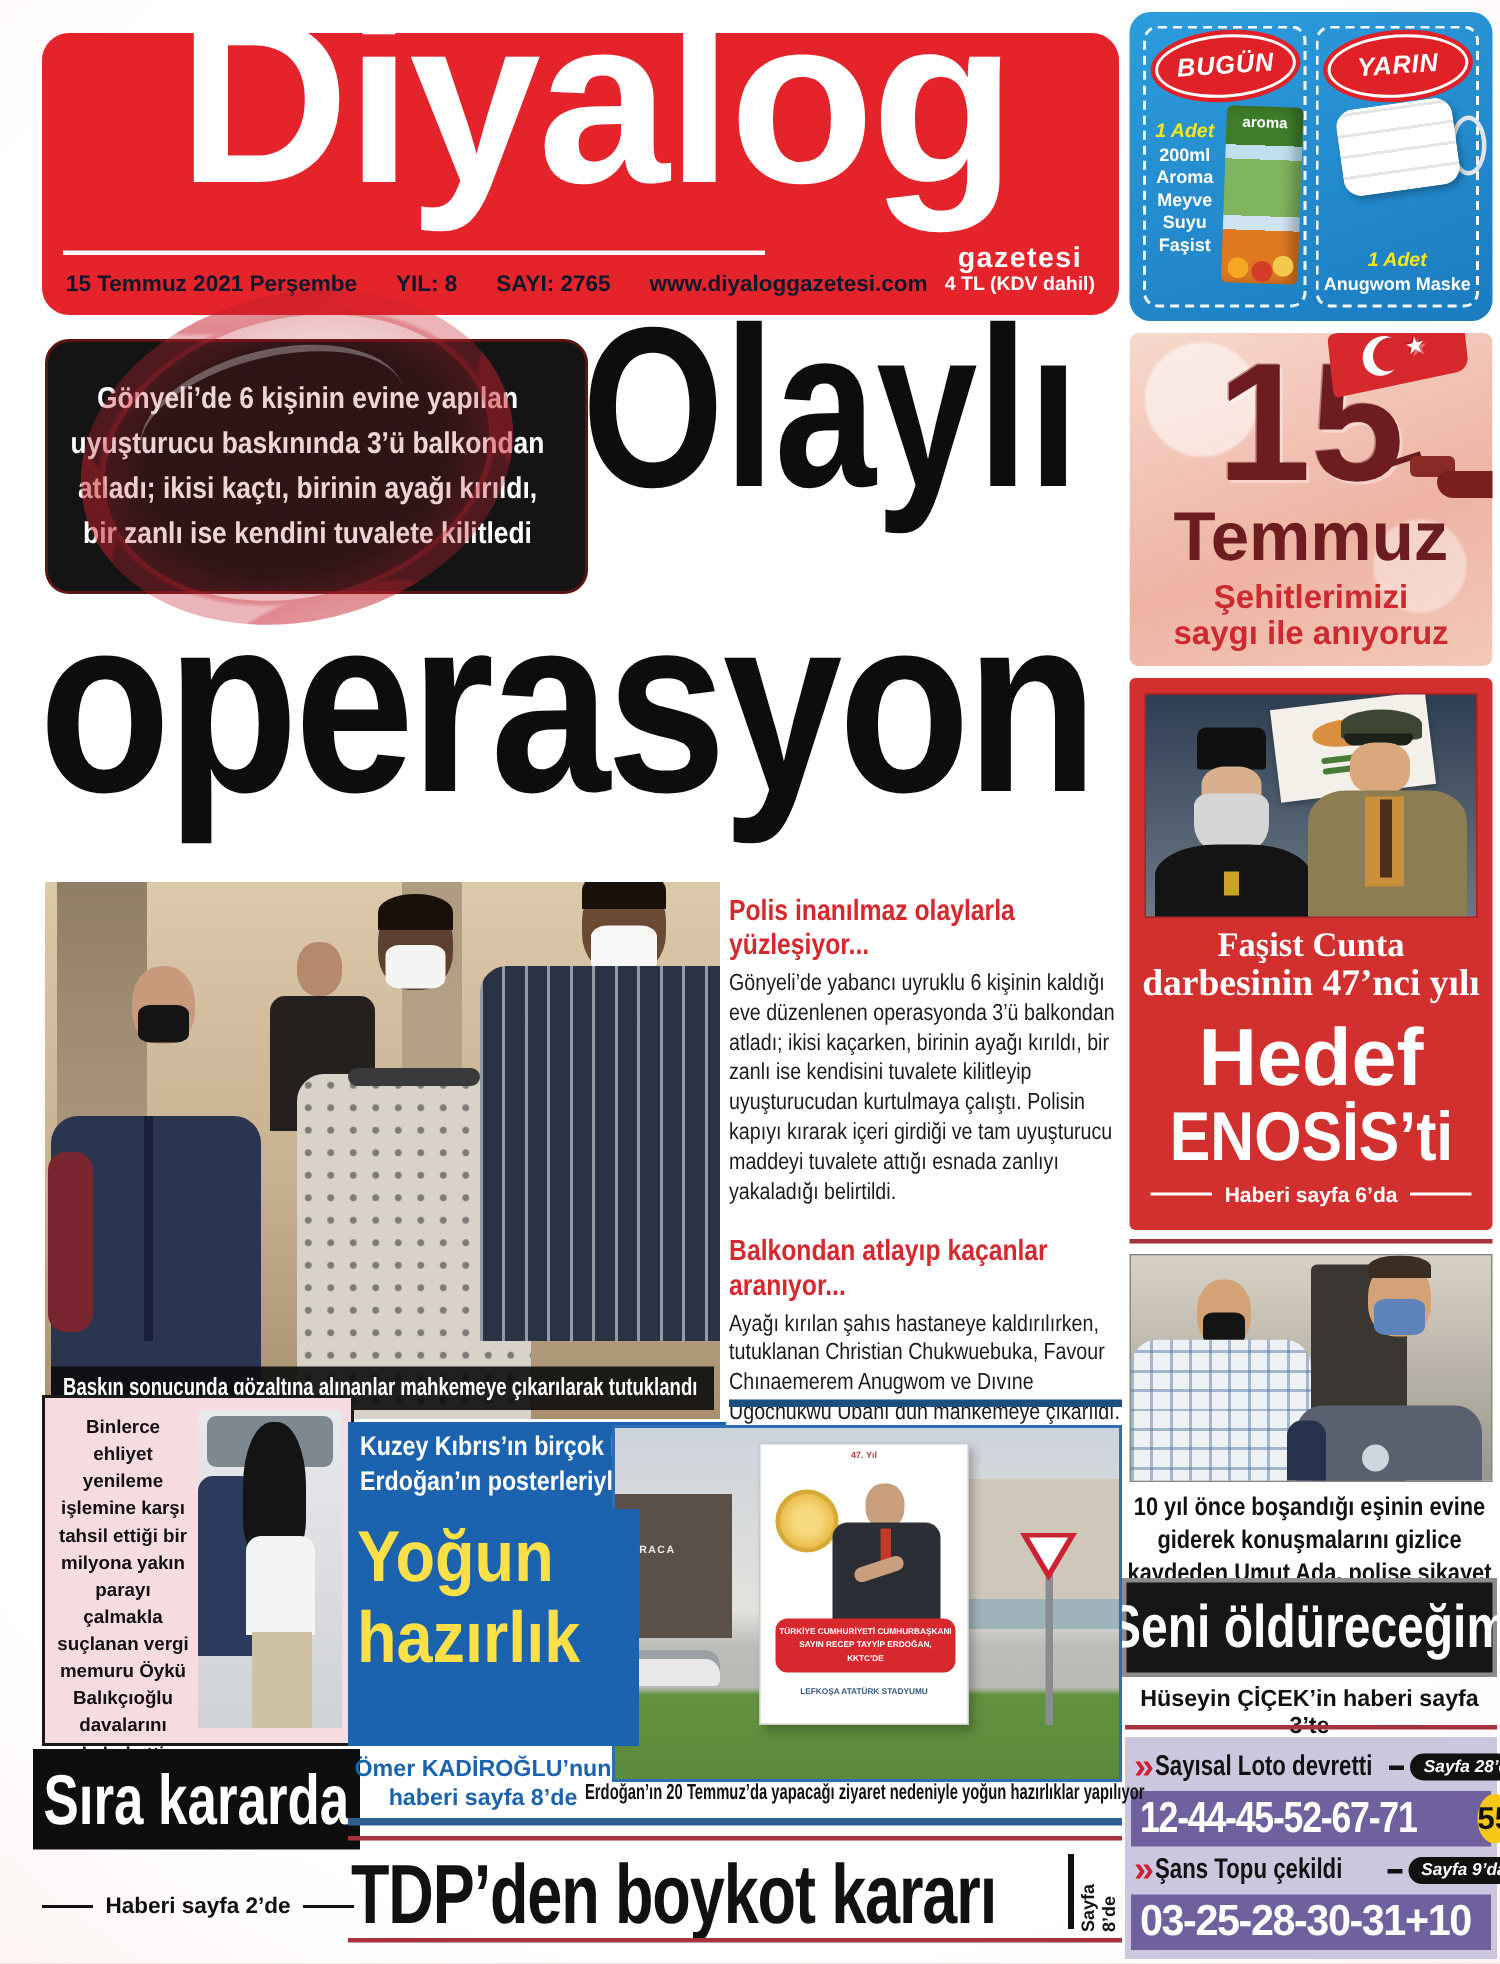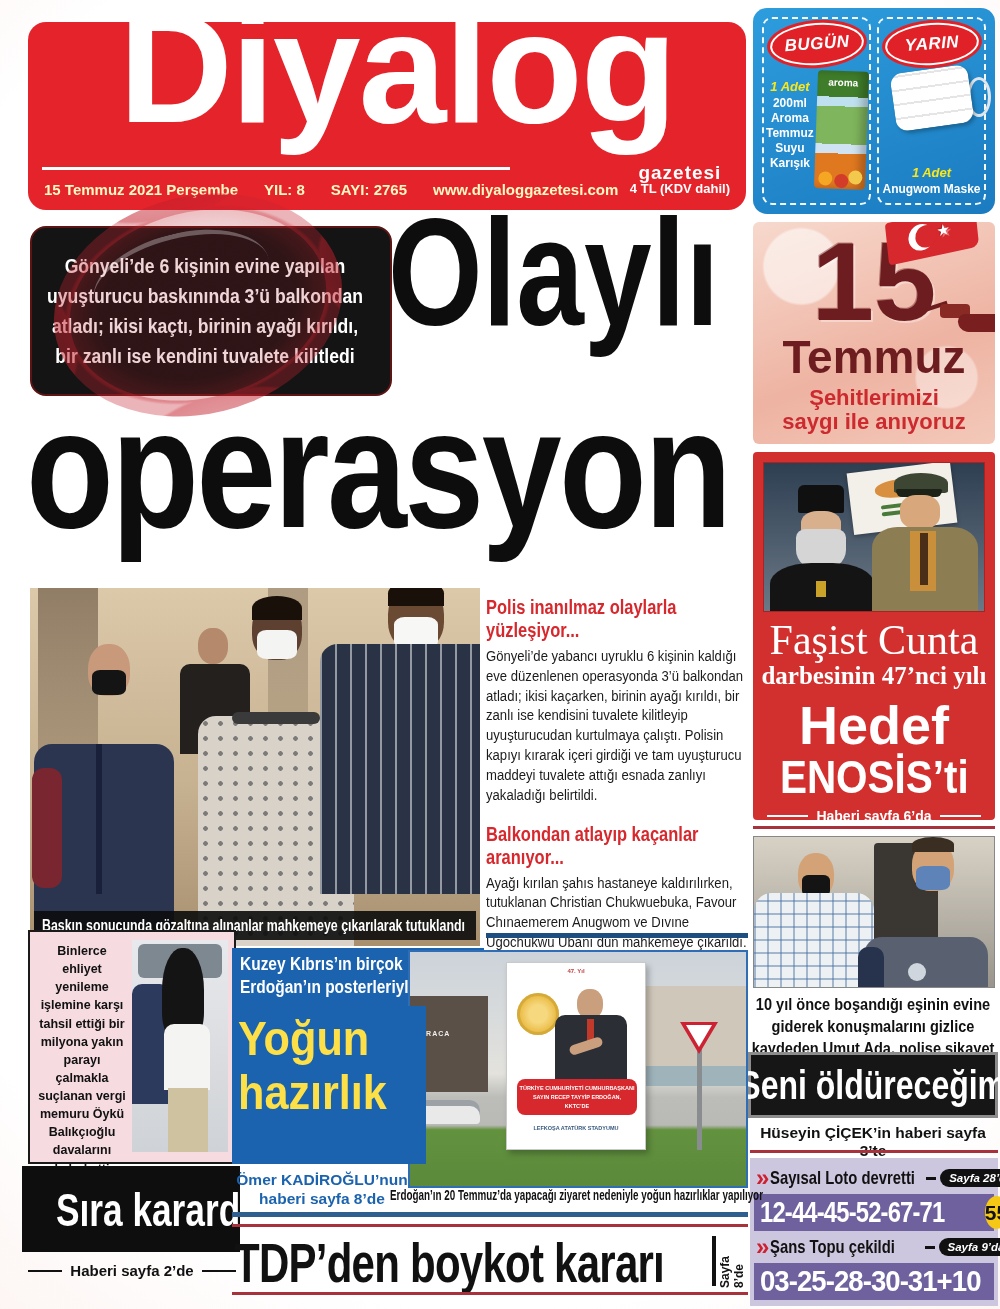--- a/index.html
+++ b/index.html
@@ -9,21 +9,21 @@
     background:
       radial-gradient(ellipse 120% 100% at 50% 45%, #ffffff 55%, #fbeeea 80%, #f4d6d0 100%);
   }
   .abs{position:absolute;}
   .sq{display:inline-block;white-space:nowrap;transform-origin:left top;}
   
   .masthead{left:28px;top:22px;width:718px;height:188px;background:#e5232b;border-radius:18px;overflow:hidden;}
   .mast-title{position:absolute;left:10px;top:-34px;width:100%;text-align:center;
     font-size:158px;font-weight:bold;color:#fff;letter-spacing:-2px;line-height:1;}
   .mast-rule{position:absolute;left:14px;bottom:40px;width:468px;height:3px;background:#fff;}
-  .mast-row{position:absolute;left:16px;bottom:12px;display:flex;gap:26px;align-items:baseline;color:#fef9c3;font-weight:bold;}
+  .mast-row{position:absolute;left:16px;bottom:12px;display:flex;gap:26px;align-items:baseline;color:#0f172a;font-weight:bold;}
   .mast-row .d1{font-size:15px;}
   .mast-gz{position:absolute;right:16px;bottom:14px;text-align:center;color:#fff;}
   .mast-gz .gz{font-size:19px;font-weight:bold;letter-spacing:1px;line-height:.9;}
   .mast-gz .pr{font-size:13px;font-weight:bold;}
   
   .promo{left:753px;top:8px;width:242px;height:206px;border-radius:14px;
     background:linear-gradient(160deg,#2d9ddd,#1b7bc0);padding:9px;display:flex;gap:6px;}
   .promo-cell{flex:1;border:2px dashed rgba(255,255,255,.95);border-radius:10px;position:relative;padding:4px;}
   .oval{position:absolute;top:4px;left:50%;transform:translateX(-50%) rotate(-4deg);
     width:94px;height:42px;background:#e02228;border:2px solid #fff;box-shadow:0 0 0 3px #e02228;
@@ -88,21 +88,21 @@
   .priest .beard{position:absolute;left:28px;top:44px;width:50px;height:42px;background:#d5d5d5;border-radius:20% 20% 50% 50%;}
   .priest .robe{position:absolute;left:2px;top:78px;width:104px;height:52px;background:#141414;border-radius:40% 40% 0 0;}
   .priest .cross{position:absolute;left:48px;top:96px;width:10px;height:16px;background:#c9a227;}
   .officer{position:absolute;right:2px;top:10px;width:116px;height:140px;}
   .officer .cap{position:absolute;left:28px;top:0;width:54px;height:20px;background:#3c4632;border-radius:50% 50% 10% 10%;}
   .officer .visor{position:absolute;left:30px;top:16px;width:46px;height:8px;background:#1c2217;border-radius:2px 2px 8px 8px;}
   .officer .face{position:absolute;left:34px;top:22px;width:40px;height:34px;background:#d8a87c;border-radius:40%;}
   .officer .body{position:absolute;left:6px;top:54px;width:106px;height:86px;background:#8d7d52;border-radius:24% 24% 0 0;}
   .officer .shirt{position:absolute;left:44px;top:58px;width:26px;height:60px;background:#c98f3a;}
   .officer .tie{position:absolute;left:54px;top:60px;width:8px;height:52px;background:#4a2e18;}
-  .eno-k1{font-family:"Liberation Serif",serif;font-weight:normal;font-size:42px;line-height:1.05;margin-top:6px;}
+  .eno-k1{font-family:"Liberation Serif",serif;font-weight:bold;font-size:23px;line-height:1.05;margin-top:6px;}
   .eno-k2{font-family:"Liberation Serif",serif;font-weight:bold;font-size:25px;line-height:1.1;}
   .eno-h1{font-weight:bold;font-size:54px;line-height:1;margin-top:8px;}
   .eno-h2{font-weight:bold;font-size:46px;line-height:1;margin-top:2px;transform:scaleX(.88);display:inline-block;}
   .eno-ref{display:flex;align-items:center;gap:8px;margin:8px 14px 0;font-weight:bold;font-size:14px;}
   .eno-ref::before,.eno-ref::after{content:"";flex:1;height:2px;background:#fff;}
   
   .mainphoto{left:30px;top:588px;width:450px;height:358px;overflow:hidden;
     background:linear-gradient(180deg,#dcc9aa 0%,#c6b190 55%,#a8906f 100%);}
   .arch{position:absolute;top:0;width:60px;height:230px;background:linear-gradient(180deg,rgba(70,50,35,.5),rgba(70,50,35,.15));border-radius:0 0 30px 30px;}
   .person{position:absolute;}
@@ -146,21 +146,21 @@
     display:flex;align-items:center;justify-content:center;font-weight:bold;font-size:21px;}
   
   .courtbox{left:28px;top:930px;width:208px;height:234px;background:#f6dbe0;border:2px solid #1a1a1a;padding:8px 6px 8px 8px;display:flex;gap:6px;}
   .court-intro{flex:1;text-align:center;font-weight:bold;font-size:12.5px;line-height:1.45;color:#111;margin-top:2px;}
   .courtphoto{position:relative;width:96px;height:212px;overflow:hidden;background:linear-gradient(180deg,#e8e9ec,#cfd2d6);}
   .van-win{position:absolute;left:6px;top:4px;width:84px;height:34px;background:#7e8891;border-radius:6px;}
   .cop{position:absolute;left:0px;top:44px;width:38px;height:120px;background:#2c3a5e;border-radius:10px 10px 0 0;}
   .woman-hair{position:absolute;left:30px;top:8px;width:42px;height:92px;background:#141414;border-radius:46% 46% 30% 30%;}
   .woman-body{position:absolute;left:32px;top:84px;width:46px;height:66px;background:#f4f4f2;border-radius:10px 10px 0 0;}
   .woman-pants{position:absolute;left:36px;top:148px;width:40px;height:64px;background:#cfc2a0;}
-  .sira{left:22px;top:1166px;width:218px;height:86px;background:#0e0e0e;display:flex;align-items:center;justify-content:flex-start;}
+  .sira{left:22px;top:1166px;width:218px;height:67px;background:#0e0e0e;display:flex;align-items:center;justify-content:center;}
   .sira .tx{color:#fff;font-weight:bold;font-size:47px;transform:scaleX(.75);white-space:nowrap;}
   .court-ref{left:28px;top:1262px;width:208px;display:flex;align-items:center;gap:8px;font-weight:bold;font-size:15px;color:#111;}
   .court-ref::before,.court-ref::after{content:"";flex:1;height:2px;background:#111;}
   
   .visit-kicker{left:232px;top:948px;width:252px;height:58px;background:#1b63ae;color:#fff;padding:5px 8px;}
   .visit-kicker .ln{font-weight:bold;font-size:18px;transform:scaleX(.86);transform-origin:left center;white-space:nowrap;line-height:1.3;}
   .visit-big{left:232px;top:1006px;width:194px;height:158px;background:#1b63ae;color:#fde047;padding:6px 6px;}
   .visit-big .h{font-weight:bold;font-size:48px;line-height:1.12;transform:scaleX(.9);transform-origin:left center;white-space:nowrap;}
   .visitphoto{left:408px;top:950px;width:340px;height:238px;border:2px solid #2f6db5;overflow:hidden;
     background:linear-gradient(180deg,#ccd3da 0%,#e3e2dd 52%,#bcbcb8 62%,#b9b9b6 74%,#63923f 76%,#5a8a3a 100%);}
@@ -215,21 +215,21 @@
       <div class="pr">4 TL (KDV dahil)</div>
     </div>
   </div>
 
   <div class="abs promo">
     <div class="promo-cell">
       <div class="oval">BUGÜN</div>
       <div class="promo-left-body">
         <div class="promo-txt">
           <div class="qty">1 Adet</div>
-          <div class="item">200ml Aroma Temmuz Suyu Karışık</div>
+          <div class="item">200ml Aroma Meyve Suyu Faşist</div>
         </div>
         <div class="carton">
           <div class="brand">aroma</div>
           <div class="fruit"></div>
         </div>
       </div>
     </div>
     <div class="promo-cell">
       <div class="oval">YARIN</div>
       <div class="maskloop"></div>

